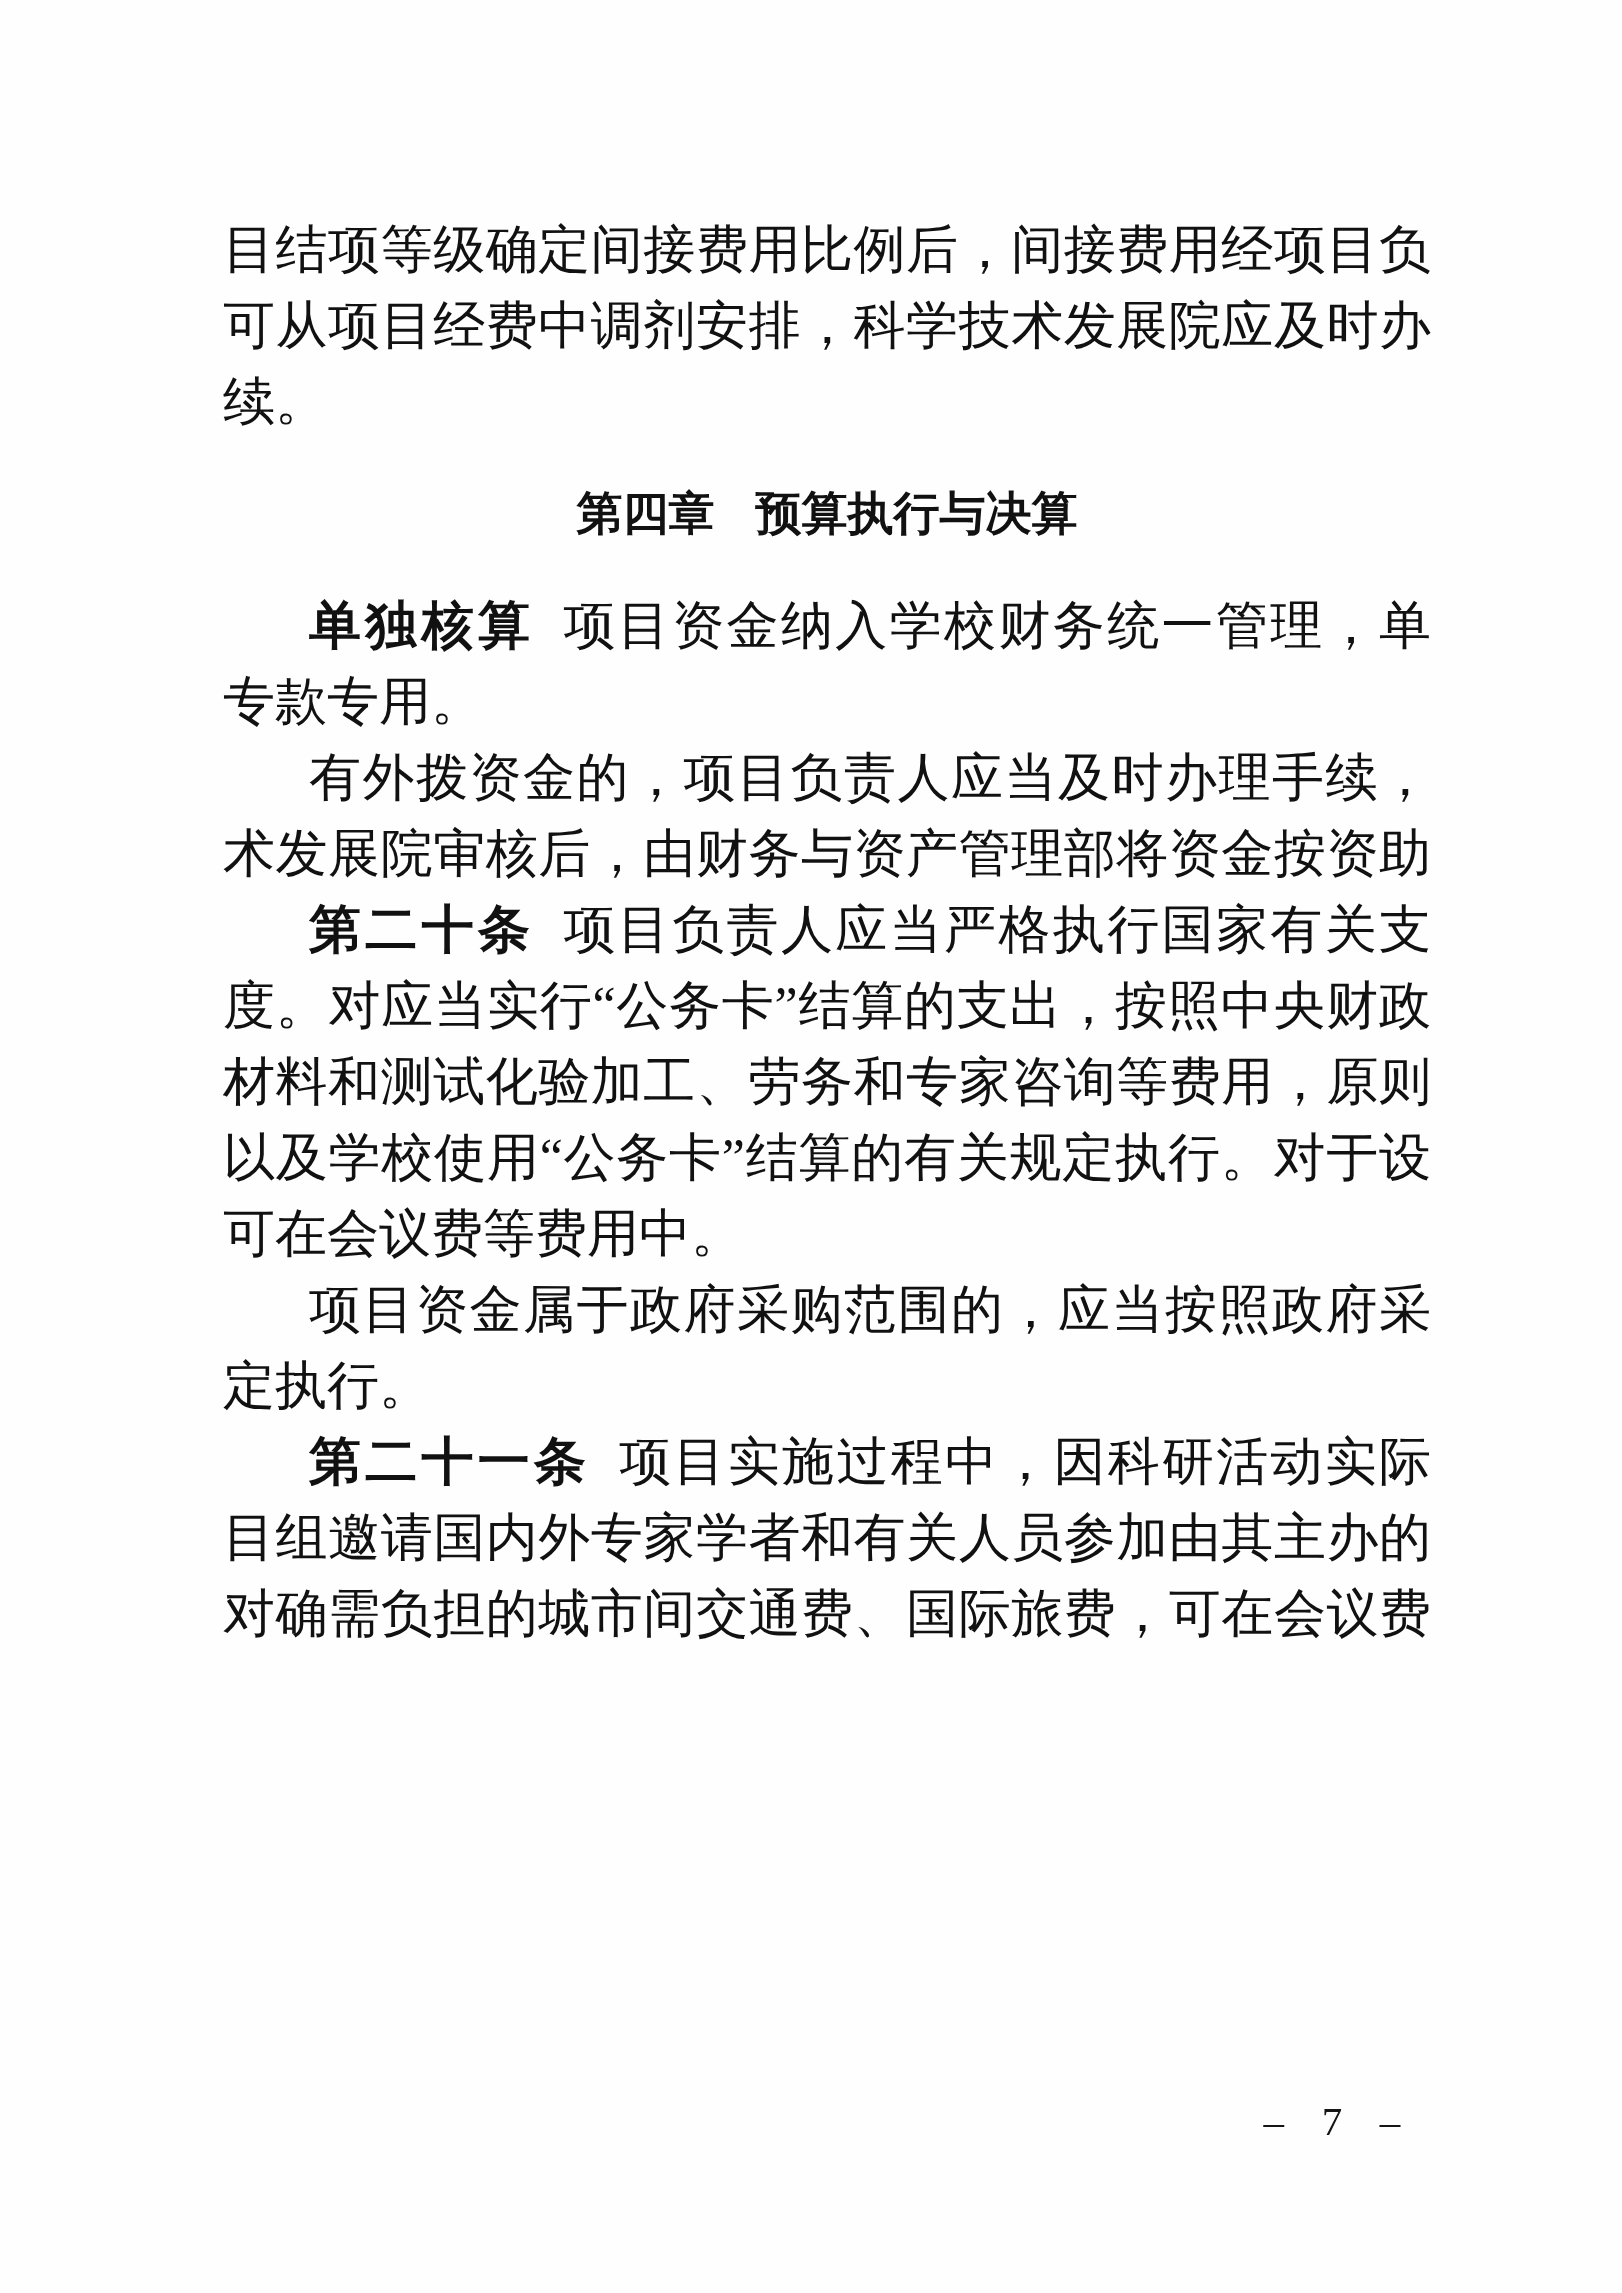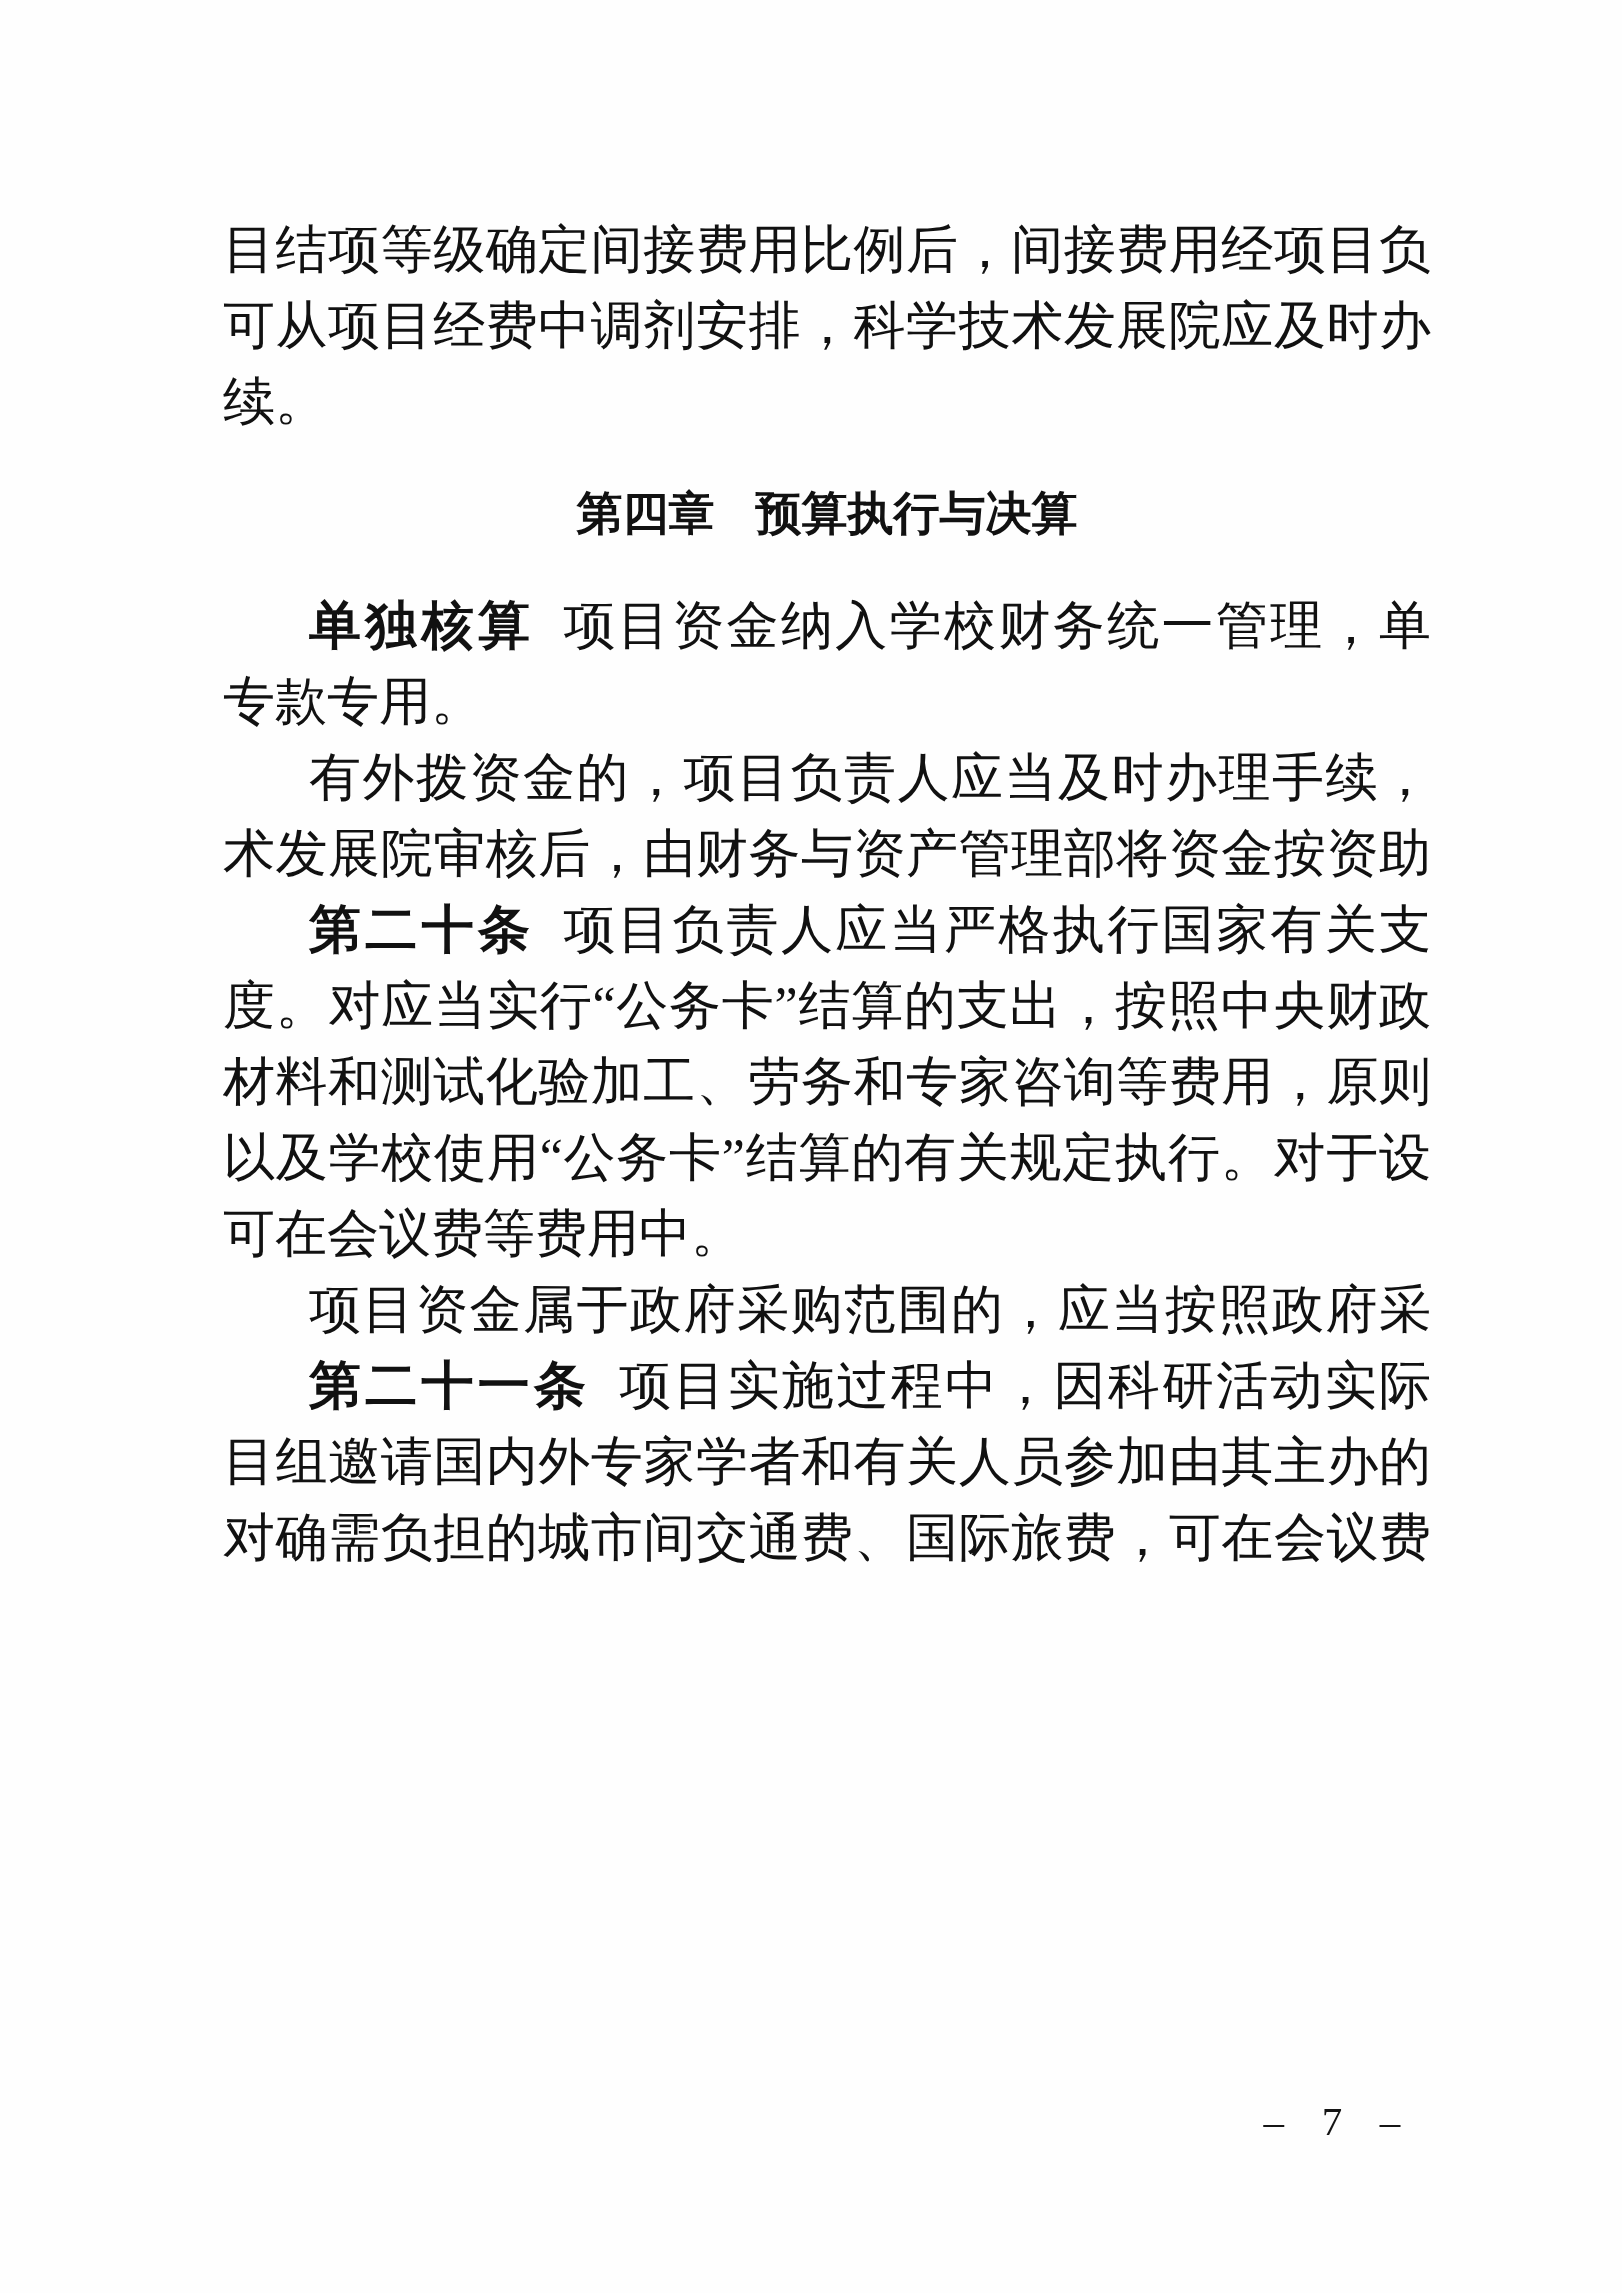--- a/index.html
+++ b/index.html
@@ -84,20 +84,21 @@
       </div>
       <div class="para">
         <div class="line j indent"><span class="clause">第二十条</span><span>项目负责人应当严格执行国家有关支出管理制</span></div>
         <div class="line j"><span>度。对应当实行“公务卡”结算的支出，按照中央财政科研项目</span></div>
         <div class="line j"><span>材料和测试化验加工、劳务和专家咨询等费用，原则上应当通</span></div>
         <div class="line j"><span>以及学校使用“公务卡”结算的有关规定执行。对于设备、大宗</span></div>
         <div class="line"><span>可在会议费等费用中。</span></div>
       </div>
       <div class="para">
         <div class="line j indent"><span>项目资金属于政府采购范围的，应当按照政府采购有关规</span></div>
+        <div class="line"><span>定执行。</span></div>
       </div>
       <div class="para">
         <div class="line j indent"><span class="clause">第二十一条</span><span>项目实施过程中，因科研活动实际需要，项</span></div>
         <div class="line j"><span>目组邀请国内外专家学者和有关人员参加由其主办的会议等，</span></div>
         <div class="line j"><span>对确需负担的城市间交通费、国际旅费，可在会议费等费用中</span></div>
       </div>
     </div>
   <div class="page-number">– 7 –</div>
 </div>
 

